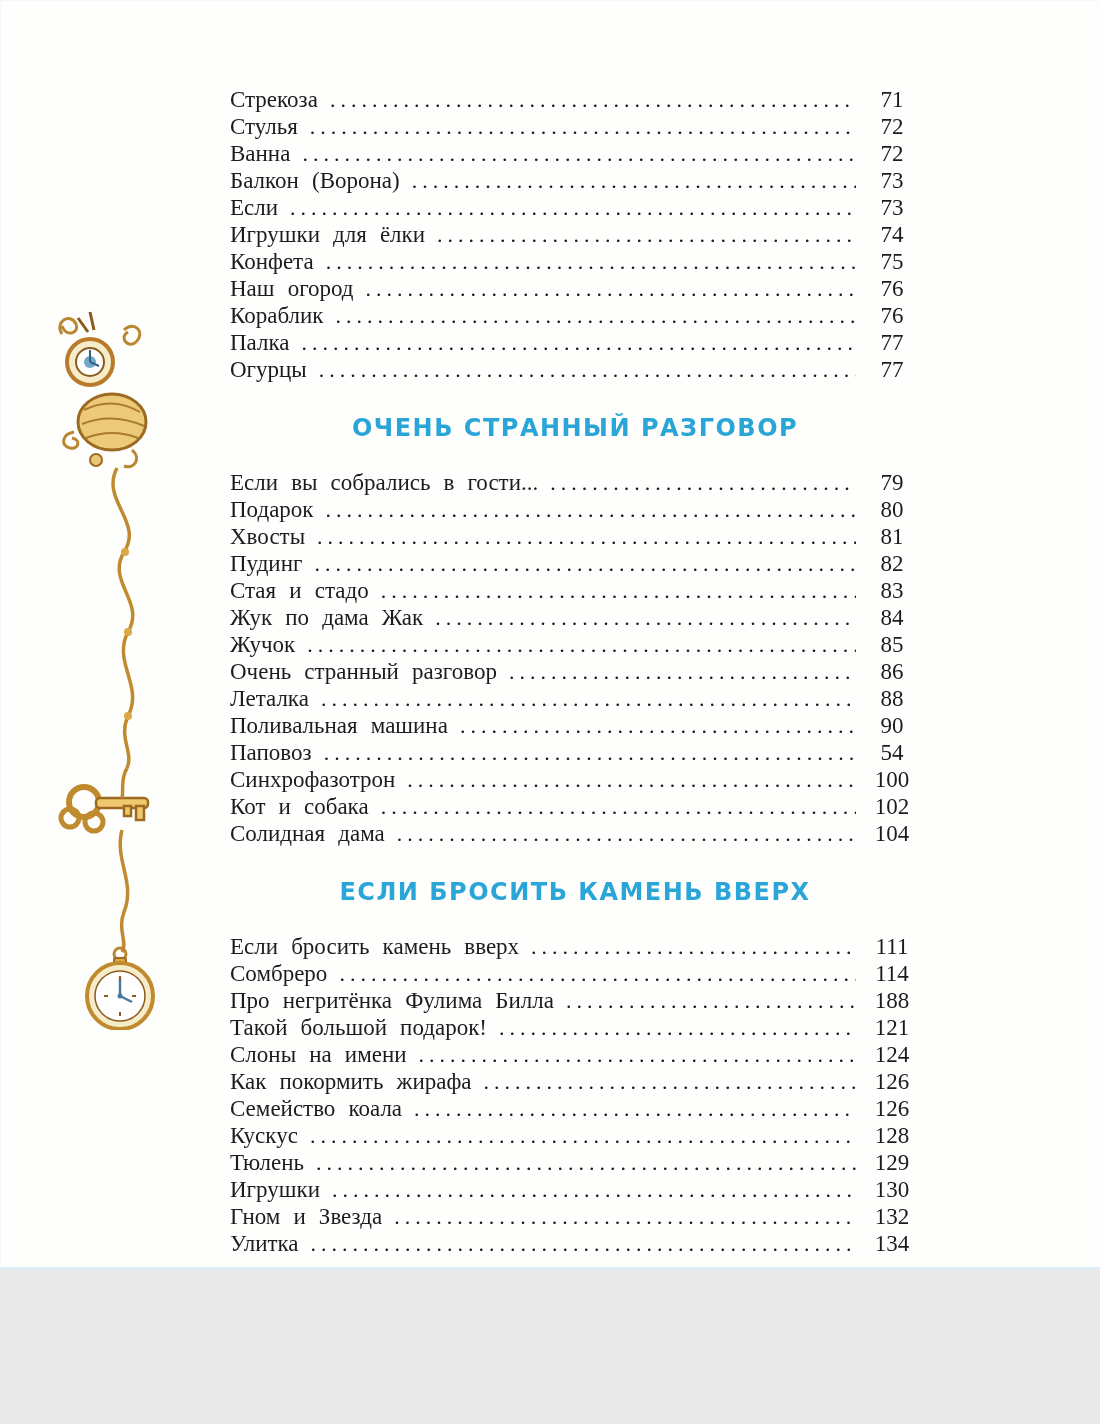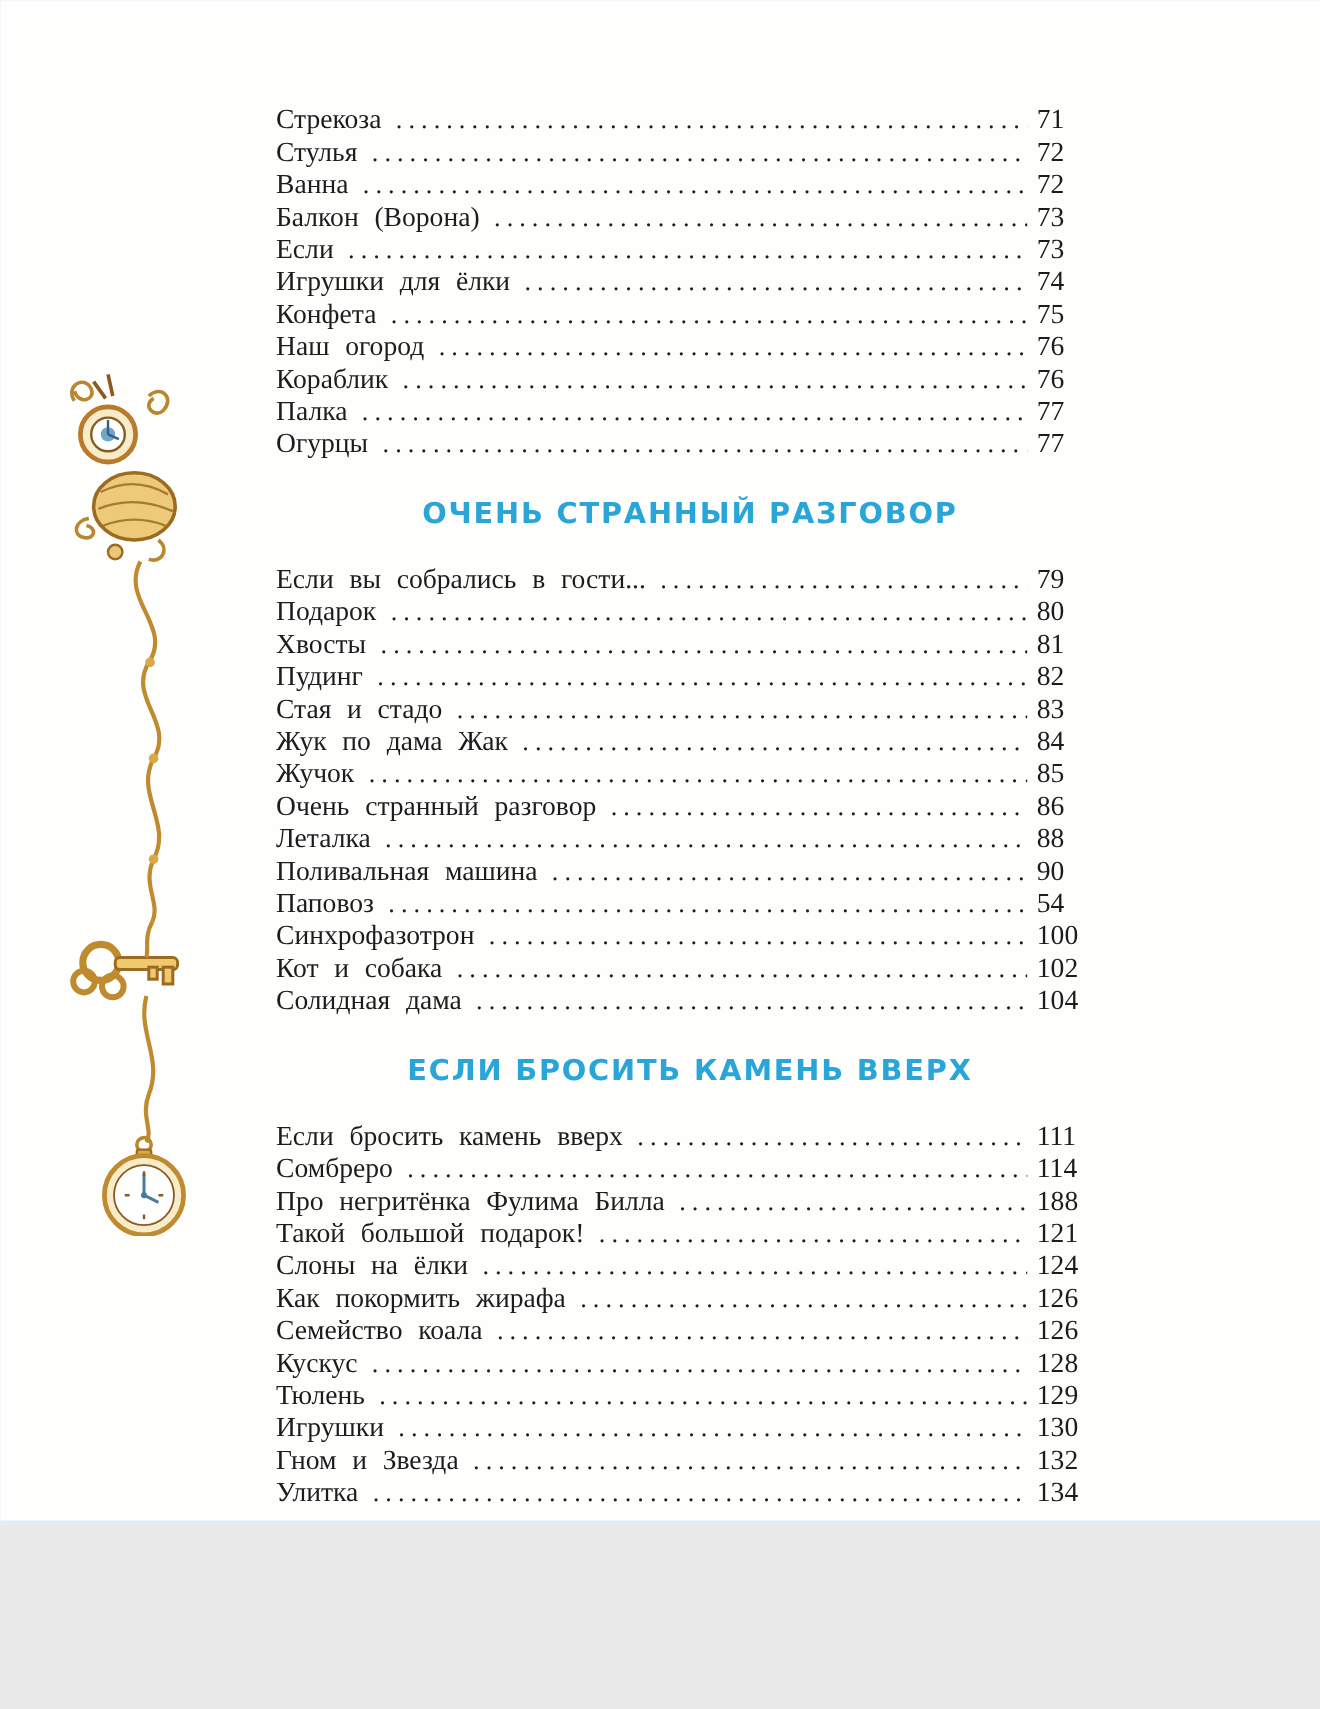--- a/index.html
+++ b/index.html
@@ -22,21 +22,21 @@
   }
   .toc-row .t { white-space:nowrap; word-spacing:0.32em; }
   .toc-row .leader {
     flex:1 1 auto; overflow:hidden; white-space:nowrap;
     margin:0 8px 0 12px; color:#1c1c1c;
   }
   .toc-row .leader::after {
     content:"..........................................................................................................................................................";
     letter-spacing:5px; font-size:22px;
   }
-  .toc-row .p { flex:0 0 56px; text-align:left; }
+  .toc-row .p { flex:0 0 56px; text-align:center; }
   .section-heading {
     text-align:center;
     font-family:"DejaVu Sans", sans-serif;
     font-weight:700; font-size:24px; line-height:30px;
     letter-spacing:1.5px;
     color:#2aa5d8;
     margin:30px 0 26px 0;
   }
   .footer-page-number {
     position:absolute; left:230px; top:1298px; width:690px;
@@ -248,21 +248,21 @@
         <span class="t">Про негритёнка Фулима Билла</span>
         <span class="leader"></span>
         <span class="p">188</span>
       </div>
       <div class="toc-row">
         <span class="t">Такой большой подарок!</span>
         <span class="leader"></span>
         <span class="p">121</span>
       </div>
       <div class="toc-row">
-        <span class="t">Слоны на ёлки</span>
+        <span class="t">Слоны на имени</span>
         <span class="leader"></span>
         <span class="p">124</span>
       </div>
       <div class="toc-row">
         <span class="t">Как покормить жирафа</span>
         <span class="leader"></span>
         <span class="p">126</span>
       </div>
       <div class="toc-row">
         <span class="t">Семейство коала</span>

